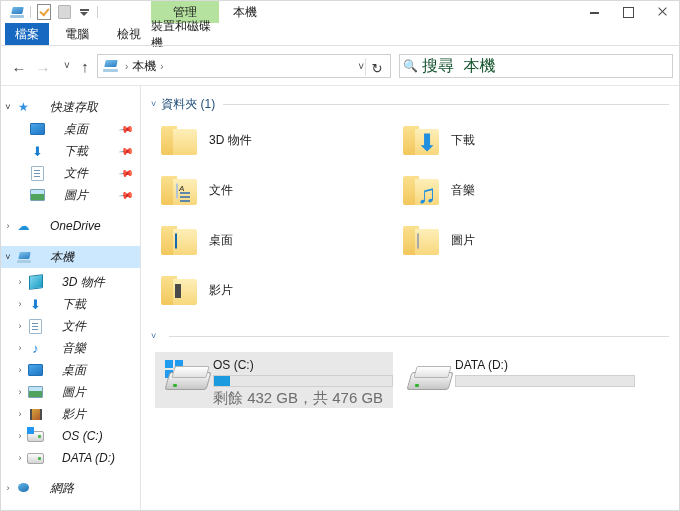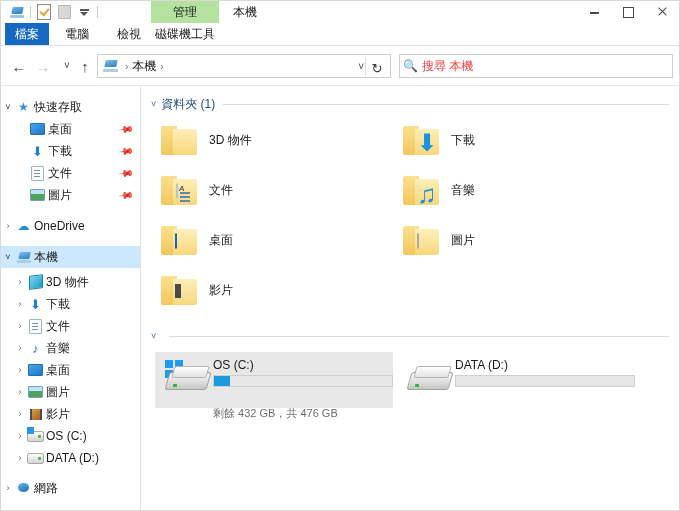--- a/index.html
+++ b/index.html
@@ -58,34 +58,34 @@
   .addr .crumb-icon{width:15px;height:12px;position:relative;margin:0 3px 0 1px;}
   .addr .crumb-icon .scr{position:absolute;left:2px;top:0;width:12px;height:7px;background:linear-gradient(160deg,#7cc0ec,#2b7fc4);transform:skewX(-12deg);border-radius:1px;}
   .addr .crumb-icon .base{position:absolute;left:0;bottom:0;width:15px;height:3px;background:#a8cde4;border-radius:1px;}
   .addr .sep{color:#707070;font-size:10px;margin:0 4px;}
   .addr .crumb{font-size:12px;color:#1b1b1b;}
   .addr .dd{position:absolute;right:26px;top:6px;color:#444;font-size:10px;}
   .addr-divider{position:absolute;right:24px;top:3px;width:1px;height:18px;background:#e0e0e0;}
   .refresh{position:absolute;right:4px;top:4px;width:18px;height:18px;display:flex;align-items:center;justify-content:center;color:#3b3b3b;font-size:13px;}
   .search{position:absolute;right:6px;top:7px;width:274px;height:24px;border:1px solid #cfcfcf;background:#fff;display:flex;align-items:center;box-sizing:border-box;}
   .search .mag{width:22px;display:flex;align-items:center;justify-content:center;color:#5a5a5a;font-size:12px;}
-  .search .ph{font-size:12px;color:#ef4444;}
+  .search .ph{font-size:16px;color:#14532d;font-family:Liberation Mono, monospace;}
 
   
   .body{position:relative;height:427px;display:flex;}
   .sidebar{width:139px;background:#fff;border-right:1px solid #e3e3e3;position:relative;overflow:hidden;}
   .content{flex:1;background:#fff;position:relative;overflow:hidden;}
 
   
   .srow{position:relative;height:22px;display:flex;align-items:center;font-size:12px;color:#1b1b1b;white-space:nowrap;}
   .srow.sel{background:#cce8ff;}
   .chev{width:14px;display:flex;align-items:center;justify-content:center;font-size:9px;color:#5a5a5a;}
   .chev.open{color:#2b2b2b;}
   .sicon{width:17px;display:flex;align-items:center;justify-content:center;}
-  .slabel{margin-left:2px;}
+  .slabel{margin-left:18px;font-style:italic;}
   .pin{position:absolute;right:8px;top:6px;color:#9a9a9a;font-size:10px;transform:rotate(40deg);}
   .ind1{padding-left:0;} .ind2{padding-left:14px;} .ind2b{padding-left:12px;}
 
   
   .ic{display:inline-block;position:relative;}
   .ic-star{color:#2f8fe0;font-size:12px;line-height:1;}
   .ic-desktop{width:13px;height:10px;background:linear-gradient(150deg,#4aa6e8,#1f76c4);border:1px solid #1f6fb5;border-radius:1px;}
   .ic-dl{color:#1b7fd4;font-size:13px;line-height:1;}
   .ic-doc{width:11px;height:13px;background:#fff;border:1px solid #9bb7cc;border-radius:1px;}
   .ic-doc:after{content:"";position:absolute;left:2px;top:3px;width:6px;height:1px;background:#6f95b5;box-shadow:0 3px 0 #6f95b5,0 6px 0 #6f95b5;}
@@ -134,21 +134,21 @@
   .drv-icon{position:relative;width:46px;height:38px;flex:none;}
   .drv-icon .body3d{position:absolute;left:4px;top:14px;width:40px;height:16px;background:linear-gradient(#fafafa,#c7c7c7);border:1px solid #a0a0a0;border-radius:3px;transform:skewX(-16deg);}
   .drv-icon .top3d{position:absolute;left:10px;top:8px;width:33px;height:10px;background:linear-gradient(#ffffff,#e2e2e2);border:1px solid #b4b4b4;border-radius:2px;transform:skewX(-16deg);}
   .drv-icon .led{position:absolute;left:10px;top:26px;width:4px;height:3px;background:#35b335;border-radius:1px;}
   .drv-icon .winlogo{position:absolute;left:2px;top:2px;width:18px;height:18px;display:grid;grid-template-columns:1fr 1fr;grid-template-rows:1fr 1fr;gap:2px;}
   .drv-icon .winlogo i{background:#1f9cf0;display:block;}
   .drv-info{margin-left:4px;width:180px;}
   .drv-name{font-size:12px;color:#1b1b1b;margin-bottom:3px;}
   .drv-bar{width:180px;height:12px;background:#e6e6e6;border:1px solid #cfcfcf;box-sizing:border-box;position:relative;}
   .drv-bar .fill{position:absolute;left:0;top:0;bottom:0;background:#1b9ae0;}
-  .drv-meta{font-size:11px;color:#6d6d6d;margin-top:19px;}
+  .drv-meta{font-size:15px;color:#6d6d6d;margin-top:2px;}
 
   
   .annot{position:absolute;left:0;right:0;text-align:center;font-size:19px;font-weight:bold;color:#ffffff;letter-spacing:1px;
     text-shadow:-1.3px -1.3px 0 #ff0000,1.3px -1.3px 0 #ff0000,-1.3px 1.3px 0 #ff0000,1.3px 1.3px 0 #ff0000,
                 0 -1.6px 0 #ff0000,0 1.6px 0 #ff0000,-1.6px 0 0 #ff0000,1.6px 0 0 #ff0000;}
 </style>
 </head>
 <body>
 
 <div class="window">
@@ -200,21 +200,21 @@
     <div class="tab file">
         <span>檔案</span>
       </div>
     <div class="tab t2">
         <span>電腦</span>
       </div>
     <div class="tab t3">
         <span>檢視</span>
       </div>
     <div class="tab t4">
-        <span>磁碟機工具</span>
+        <span>裝置和磁碟機</span>
       </div>
     <div class="ribbon-line"></div>
   </div>
 
   <div class="navbar">
     <div class="navbtn nav-back">
         <span class="arrowglyph">←</span>
       </div>
     <div class="navbtn nav-fwd">
         <span class="arrowglyph">→</span>

